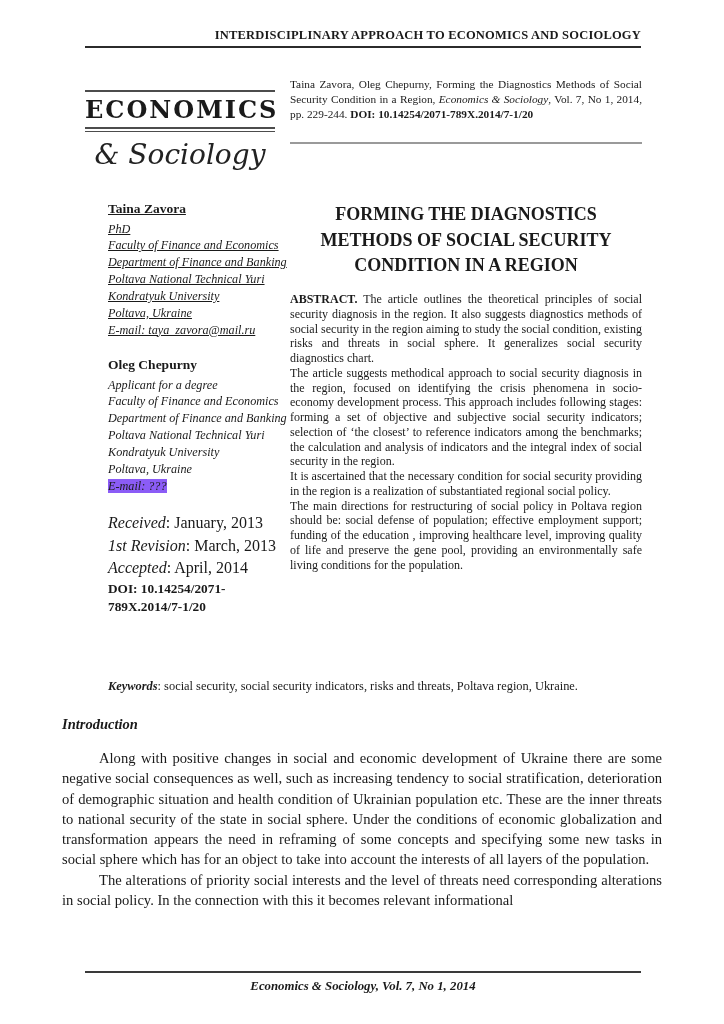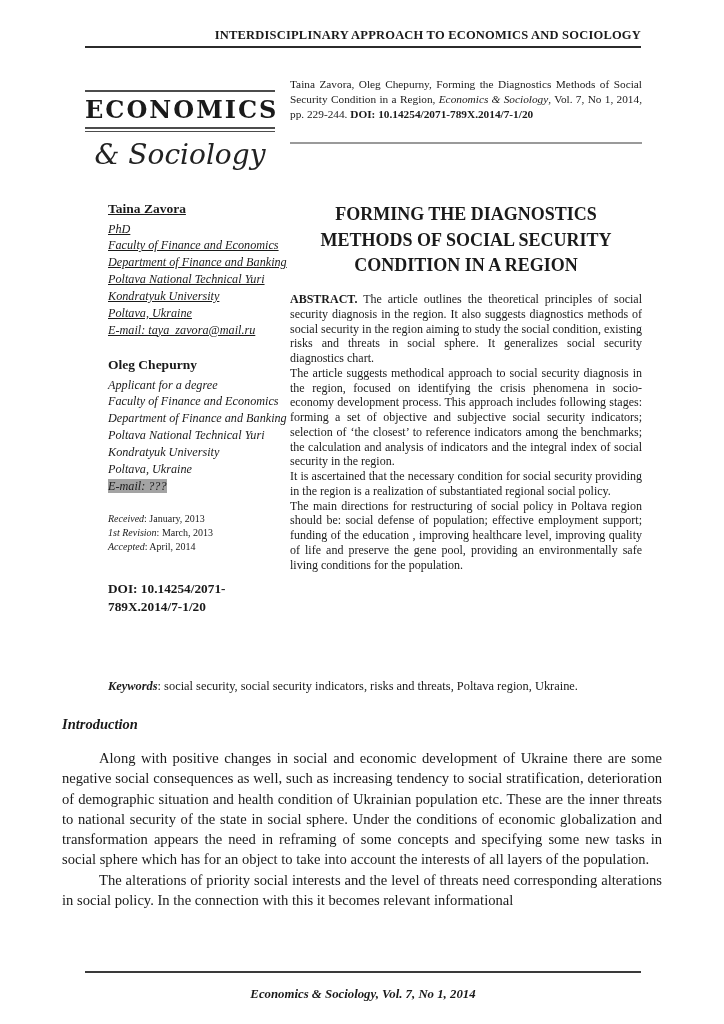--- a/index.html
+++ b/index.html
@@ -85,27 +85,27 @@
     position: absolute;
     left: 108px;
     width: 184px;
     font-size: 12.2px;
     line-height: 1.38;
   }
   .author-block-1 { top: 200px; text-decoration: underline; }
   .author-block-2 { top: 356px; }
   .author-name { font-weight: bold; font-size: 13.5px; margin-bottom: 2px; }
   .author-detail { font-style: italic; }
-  .hl-green { background: #a3a3a3; }
+  .hl-green { background: #8b5cf6; }
 
   .dates-block {
     position: absolute;
     left: 108px; top: 512px;
     width: 184px;
-    font-size: 10px;
+    font-size: 16px;
     line-height: 1.42;
   }
   .date-label { font-style: italic; }
 
   .doi-block {
     position: absolute;
     left: 108px; top: 580px;
     width: 172px;
     font-weight: bold;
     font-size: 13.3px;
@@ -164,21 +164,21 @@
     text-align: justify;
   }
   .body-text p { margin: 0; text-indent: 37px; }
 
   
   .footer {
     position: absolute;
     left: 85px; top: 971px;
     width: 556px;
     border-top: 2px solid #3a3a3a;
-    padding-top: 14px;
+    padding-top: 6px;
     text-align: center;
     font-weight: bold;
     font-style: italic;
     font-size: 12.8px;
   }
 </style>
 </head>
 <body>
 
 <div class="page">

